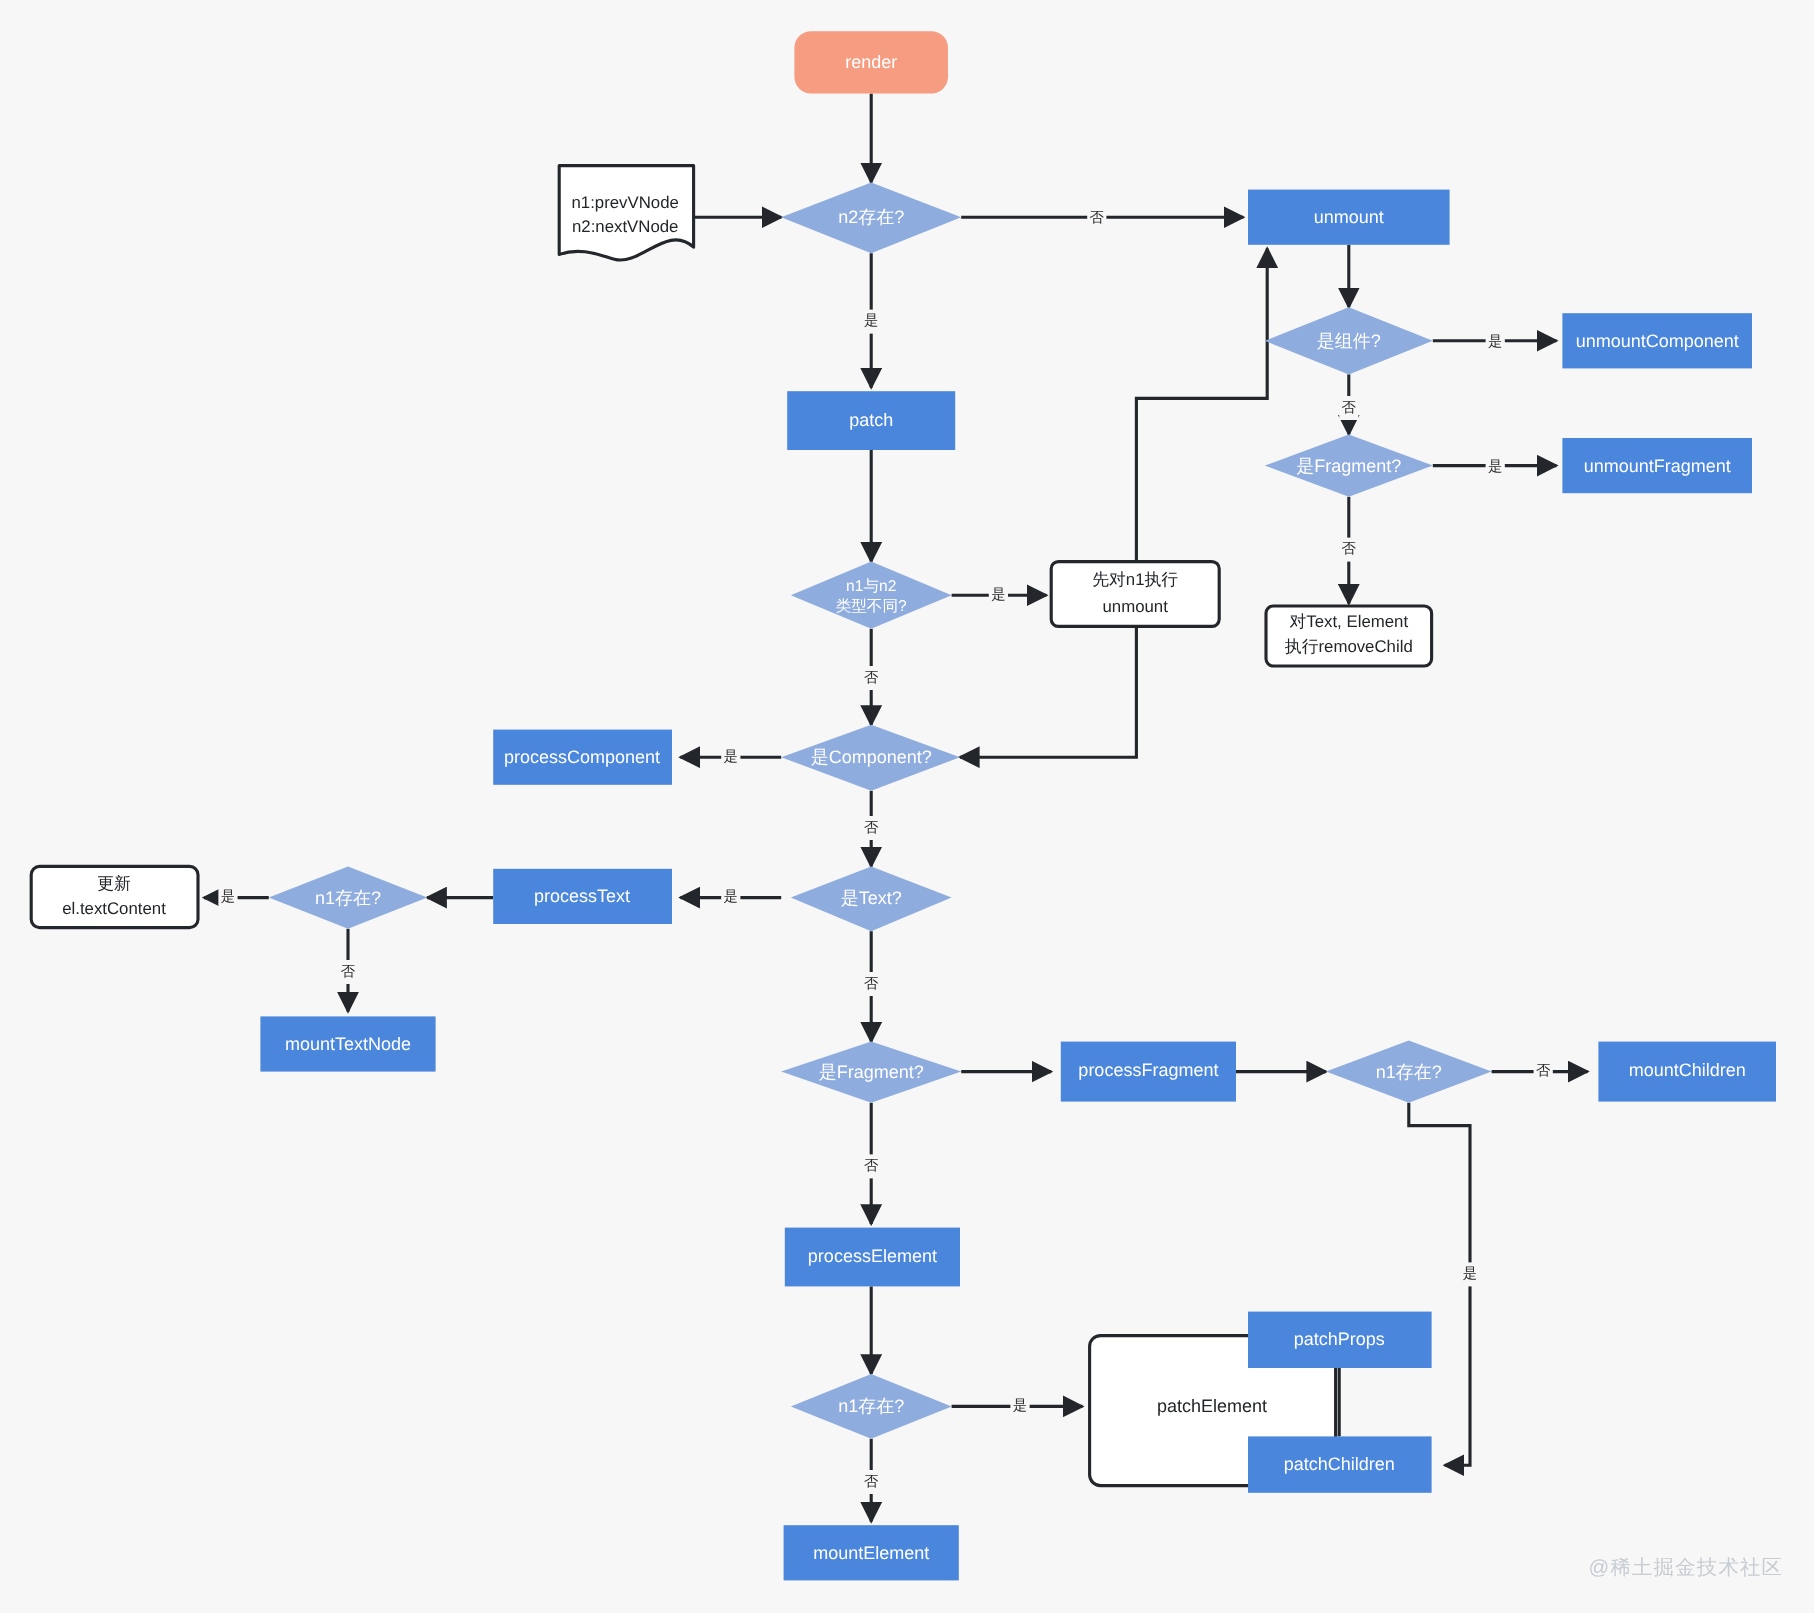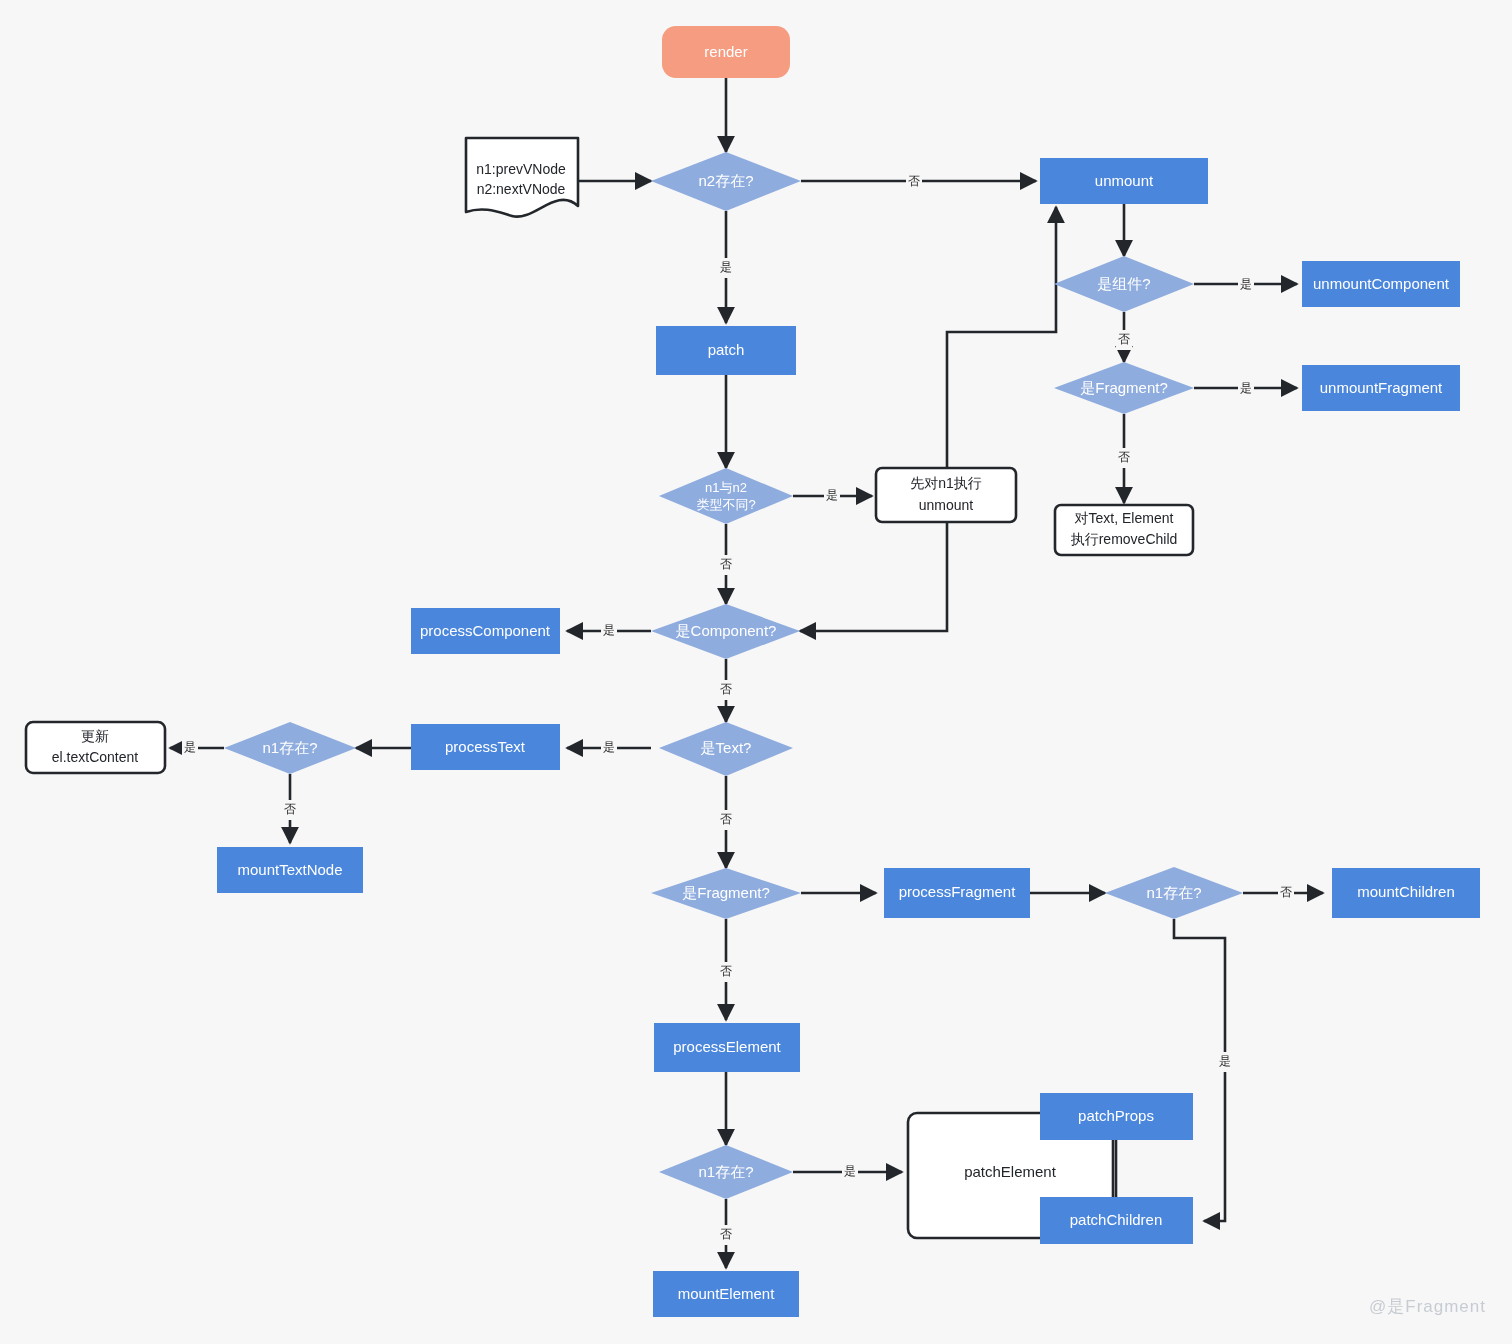--- a/index.html
+++ b/index.html
@@ -311,14 +311,14 @@
     <g>
       <rect class="lblbg" x="842" y="1162" width="16" height="20"></rect>
       <text class="edge-label" x="850" y="1172">是</text>
     </g>
     <g>
       <rect class="lblbg" x="718" y="1225" width="16" height="20"></rect>
       <text class="edge-label" x="726" y="1235">否</text>
     </g>
   </svg>
 
-  <div class="wm">@是Fragment</div>
+  <div class="wm">@稀土掘金技术社区</div>
 </div>
 
 </body></html>

